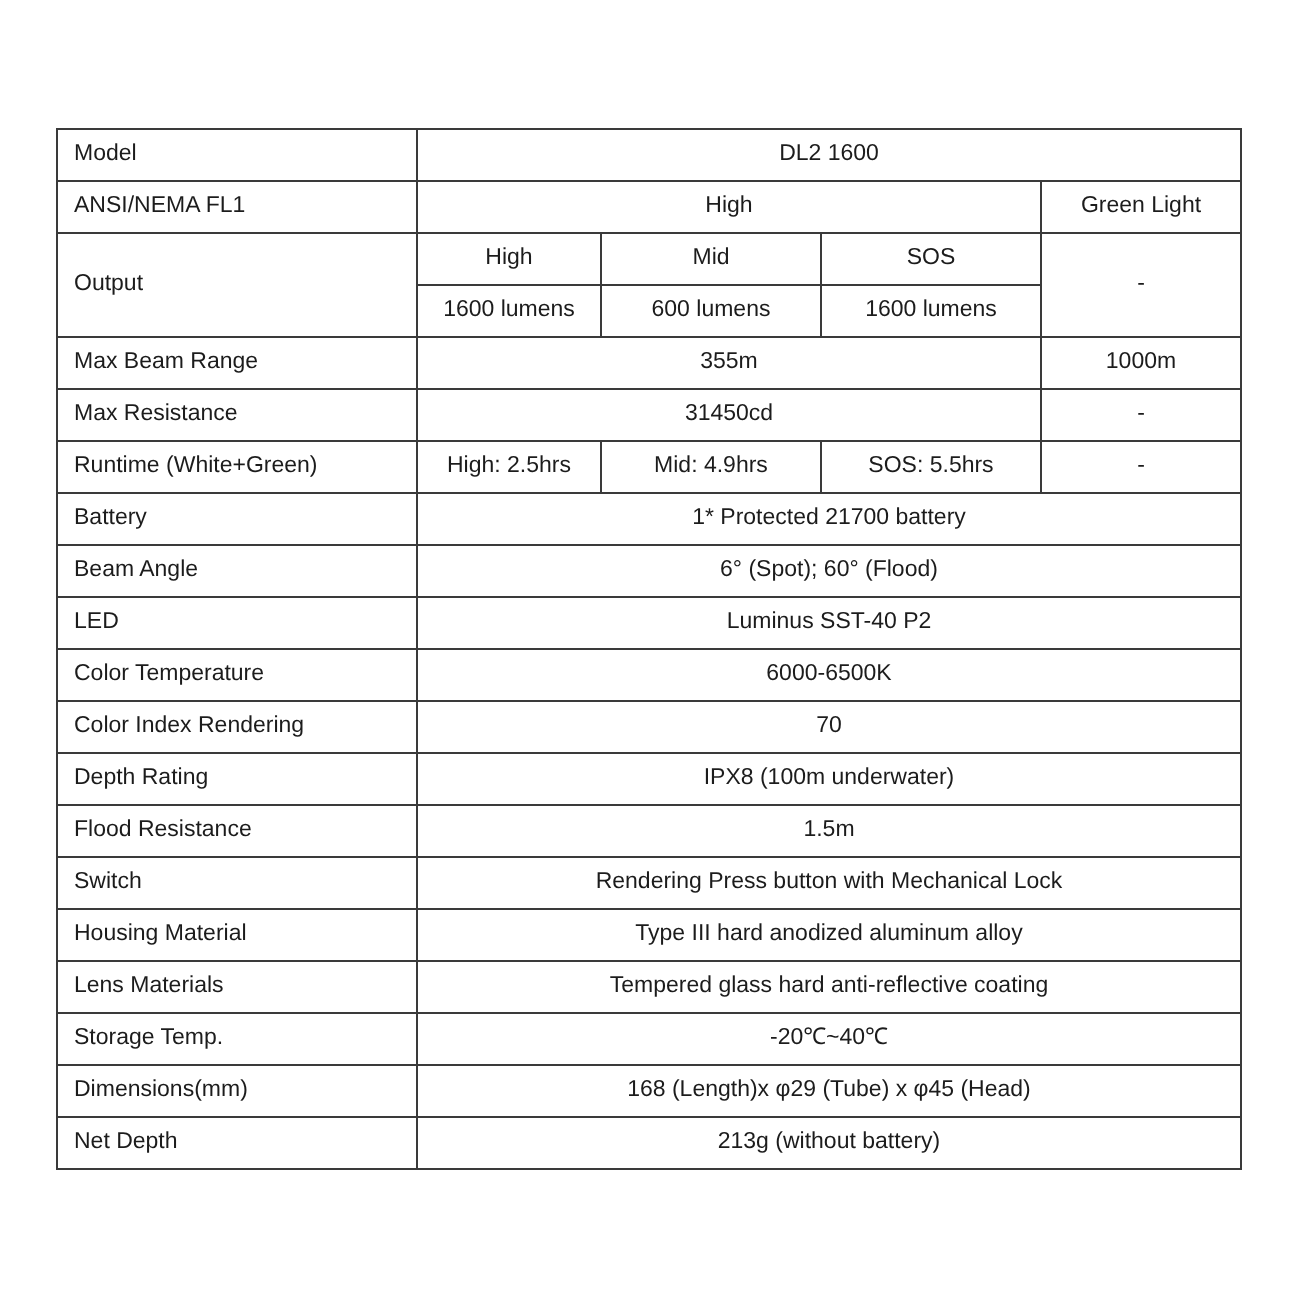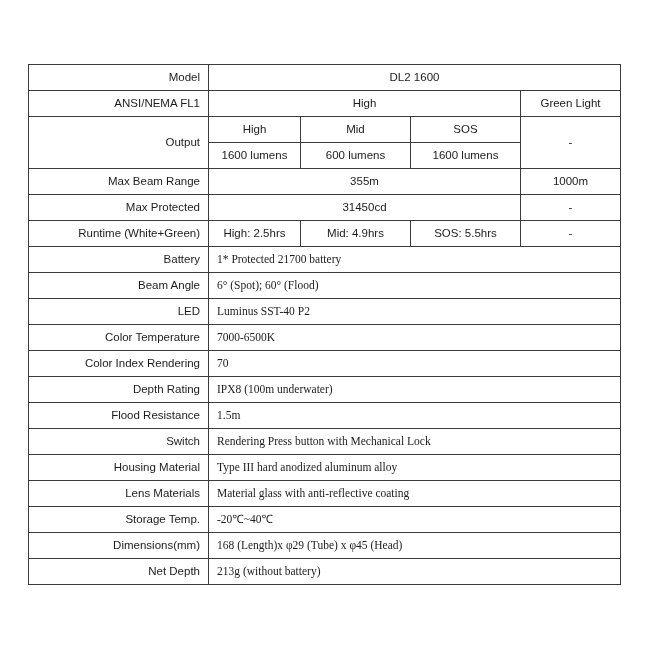--- a/index.html
+++ b/index.html
@@ -35,26 +35,25 @@
     vertical-align: middle;
     background: #fff;
     white-space: nowrap;
     overflow: hidden;
   }
   
   table.spec-table {
     border: 1.6px solid #2b2b2b;
   }
   .lbl {
-    text-align: right;
+    text-align: left;
     margin-top: 48px;
   }
   .val-left {
-    text-align: left;
-    font-family: Liberation Serif, serif;
+    text-align: center;
   }
   .val-center {
     text-align: center;
     margin-top: 48px;
   }
   .col-label { width: 180px; }
   .col-a { width: 92px; }
   .col-b { width: 110px; }
   .col-c { width: 110px; }
   .col-green { width: 100px; }
@@ -98,21 +97,21 @@
         <td class="val-center">1600 lumens</td>
       </tr>
 
       <tr>
         <td class="lbl">Max Beam Range</td>
         <td class="val-center" colspan="3">355m</td>
         <td class="val-center">1000m</td>
       </tr>
 
       <tr>
-        <td class="lbl">Max Protected</td>
+        <td class="lbl">Max Resistance</td>
         <td class="val-center" colspan="3">31450cd</td>
         <td class="val-center">-</td>
       </tr>
 
       <tr>
         <td class="lbl">Runtime (White+Green)</td>
         <td class="val-center">High: 2.5hrs</td>
         <td class="val-center">Mid: 4.9hrs</td>
         <td class="val-center">SOS: 5.5hrs</td>
         <td class="val-center">-</td>
@@ -128,21 +127,21 @@
         <td class="val-left" colspan="4">6° (Spot); 60° (Flood)</td>
       </tr>
 
       <tr>
         <td class="lbl">LED</td>
         <td class="val-left" colspan="4">Luminus SST-40 P2</td>
       </tr>
 
       <tr>
         <td class="lbl">Color Temperature</td>
-        <td class="val-left" colspan="4">7000-6500K</td>
+        <td class="val-left" colspan="4">6000-6500K</td>
       </tr>
 
       <tr>
         <td class="lbl">Color Index Rendering</td>
         <td class="val-left" colspan="4">70</td>
       </tr>
 
       <tr>
         <td class="lbl">Depth Rating</td>
         <td class="val-left" colspan="4">IPX8 (100m underwater)</td>
@@ -158,21 +157,21 @@
         <td class="val-left" colspan="4">Rendering Press button with Mechanical Lock</td>
       </tr>
 
       <tr>
         <td class="lbl">Housing Material</td>
         <td class="val-left" colspan="4">Type III hard anodized aluminum alloy</td>
       </tr>
 
       <tr>
         <td class="lbl">Lens Materials</td>
-        <td class="val-left" colspan="4">Material glass with anti-reflective coating</td>
+        <td class="val-left" colspan="4">Tempered glass hard anti-reflective coating</td>
       </tr>
 
       <tr>
         <td class="lbl">Storage Temp.</td>
         <td class="val-left" colspan="4">-20℃~40℃</td>
       </tr>
 
       <tr>
         <td class="lbl">Dimensions(mm)</td>
         <td class="val-left" colspan="4">168 (Length)x φ29 (Tube) x φ45 (Head)</td>

